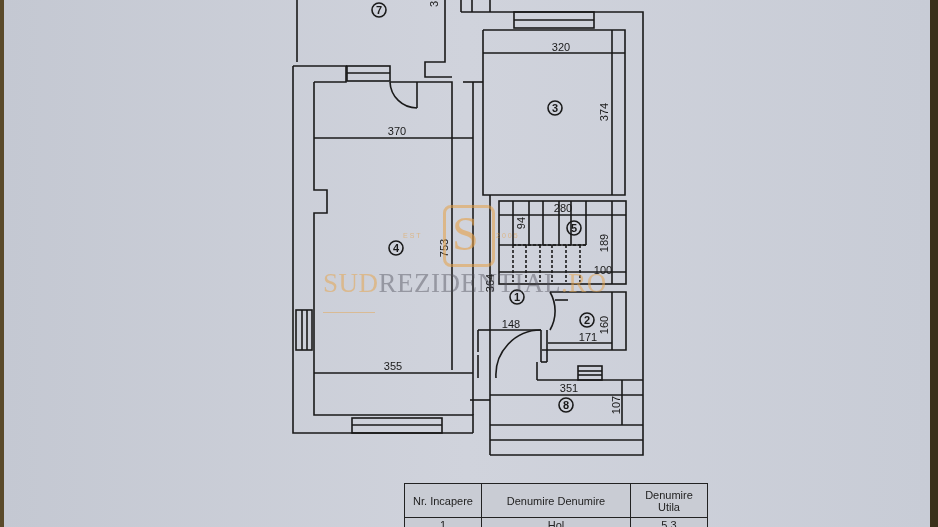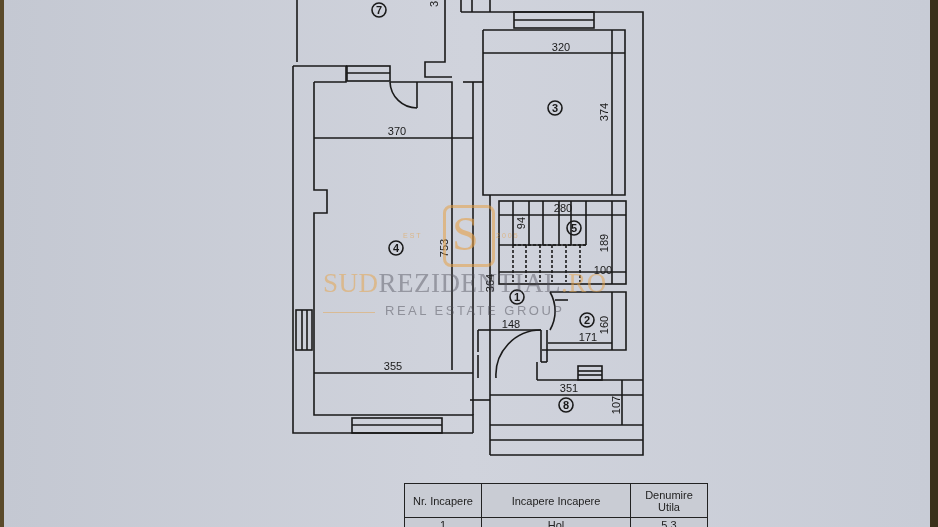--- a/index.html
+++ b/index.html
@@ -160,28 +160,27 @@
 </svg>
 
 <div class="logo-s">
     <span>S</span>
   </div>
 <span class="est" style="left:403px">EST</span>
 <span class="est" style="left:496px">2005</span>
 <div class="wm">
   <div class="wm-main"><span class="sud">SUD</span><span>REZIDENTIAL</span><span class="ro">.RO</span></div>
   <div class="wm-line"></div>
-  <div class="wm-sub">REAL ESTATE GROUP</div>
 </div>
 
 <table class="legend">
   <thead>
     <tr>
       <th style="width:68px">Nr. Incapere</th>
-      <th style="width:140px">Incapere Incapere</th>
+      <th style="width:140px">Denumire Denumire</th>
       <th style="width:68px">Denumire Utila</th>
     </tr>
   </thead>
   <tbody>
     <tr>
       <td>1</td>
       <td>Hol</td>
       <td>5.3</td>
     </tr>
   </tbody>

